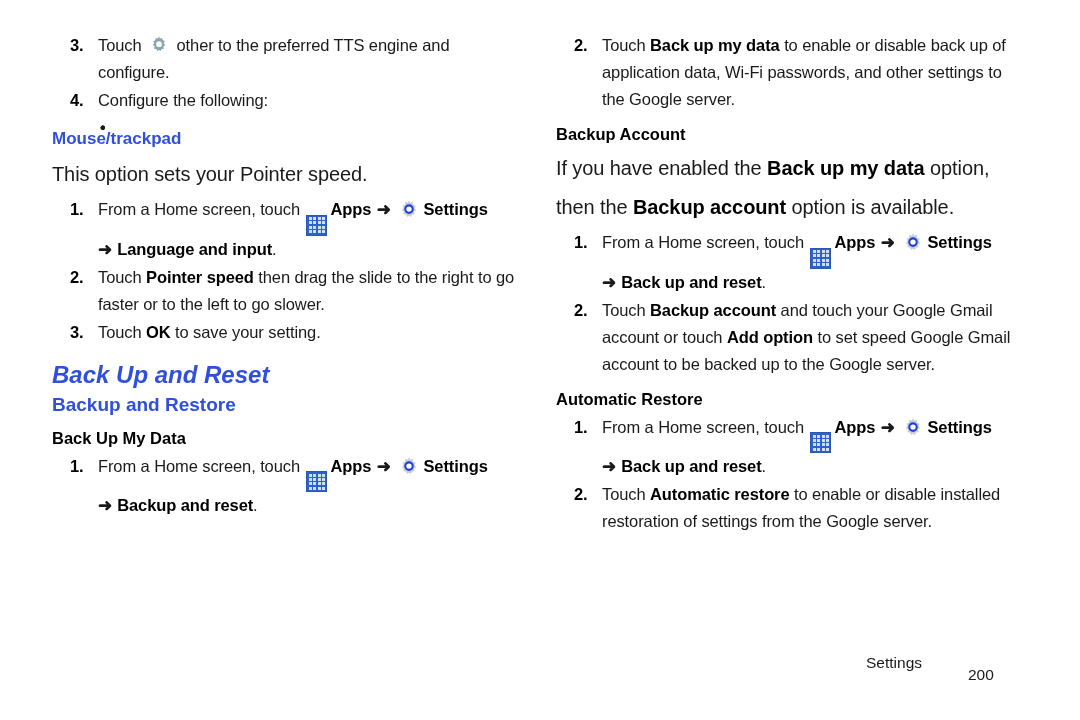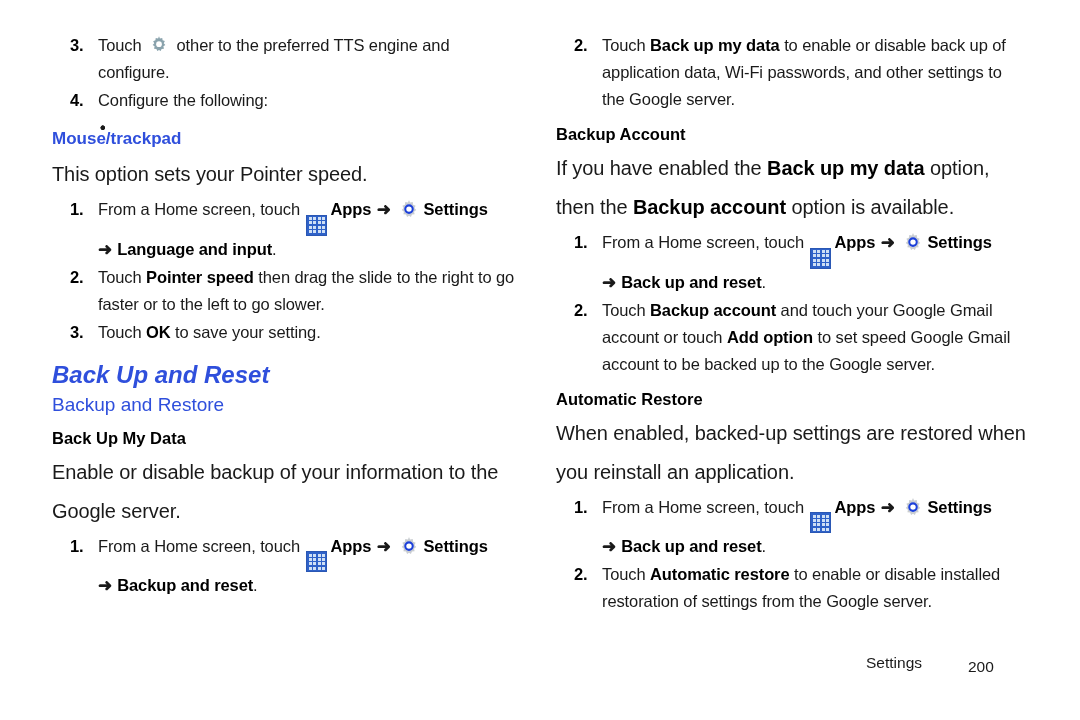--- a/index.html
+++ b/index.html
@@ -91,21 +91,21 @@
     font-size: 24px;
     font-weight: bold;
     font-style: italic;
     color: #2f4fdc;
     margin: 14px 0 2px 0;
     letter-spacing: 0px;
     line-height: 30px;
   }
   .h-sub {
     font-size: 19px;
-    font-weight: normal;
+    font-weight: bold;
     color: #2f4fdc;
     margin: 2px 0 6px 0;
     line-height: 25px;
   }
   .h-sub2 {
     font-size: 17px;
     font-weight: bold;
     color: #2f4fdc;
     margin: 12px 0 4px 0;
     line-height: 25px;
@@ -175,21 +175,21 @@
     color: #1a1a1a;
   }
   .footer .f-label {
     position: absolute;
     left: 310px;
     top: 0;
   }
   .footer .f-page {
     position: absolute;
     left: 412px;
-    top: 4px;
+    top: 12px;
   }
 </style>
 </head>
 <body>
 
 <div class="page">
 
   <div class="col col-left">
 
     <div class="step">
@@ -275,21 +275,20 @@
       <span class="cont">
         <span>Touch</span>
         <span class="b">OK</span>
         <span>to save your setting.</span>
       </span>
     </div>
 
     <div class="h-main">Back Up and Reset</div>
     <div class="h-sub">Backup and Restore</div>
     <div class="h-black">Back Up My Data</div>
-    <div class="para">Enable or disable backup of your information to the Google server.</div>
 
     <div class="step">
       <span class="num">1.</span>
       <span class="cont">
         <span>From a Home screen, touch</span>
         <span class="ico ico-apps">
           <span class="gridwrap">
             <span class="cell"></span>
               <span class="cell"></span>
               <span class="cell"></span>
@@ -385,21 +384,20 @@
       <span class="cont">
         <span>Touch</span>
         <span class="b">Backup account</span>
         <span>and touch your Google Gmail account or touch</span>
         <span class="b">Add option</span>
         <span>to set speed Google Gmail account to be backed up to the Google server.</span>
       </span>
     </div>
 
     <div class="h-black">Automatic Restore</div>
-    <div class="para">When enabled, backed-up settings are restored when you reinstall an application.</div>
 
     <div class="step">
       <span class="num">1.</span>
       <span class="cont">
         <span>From a Home screen, touch</span>
         <span class="ico ico-apps">
           <span class="gridwrap">
             <span class="cell"></span>
               <span class="cell"></span>
               <span class="cell"></span>

